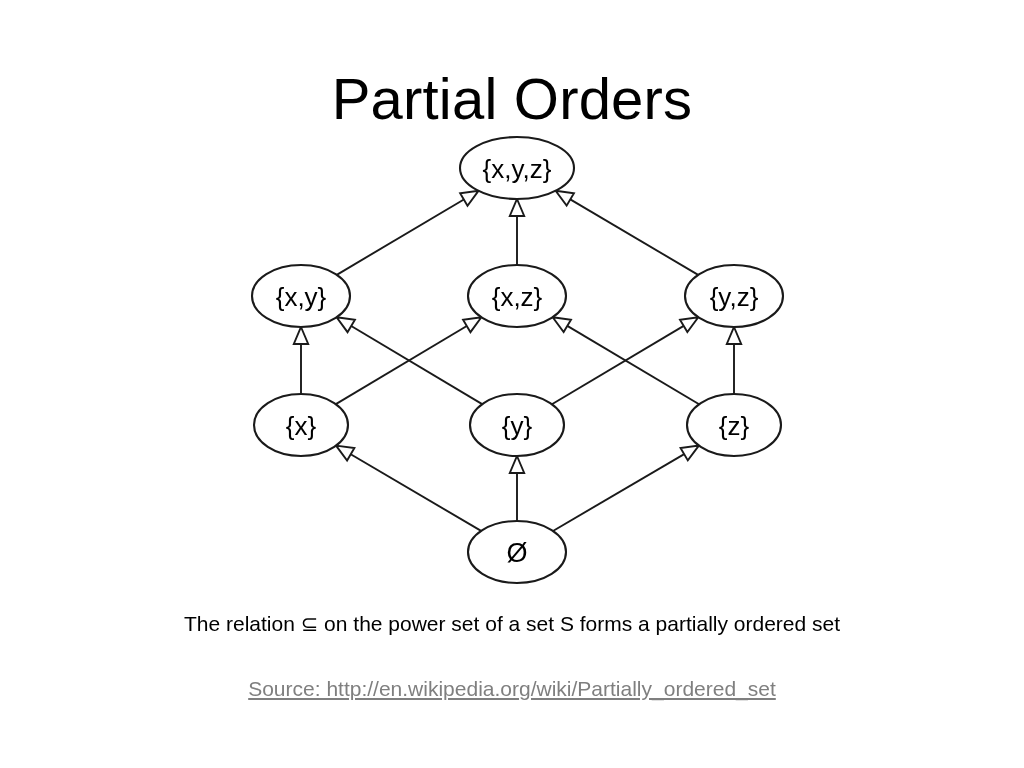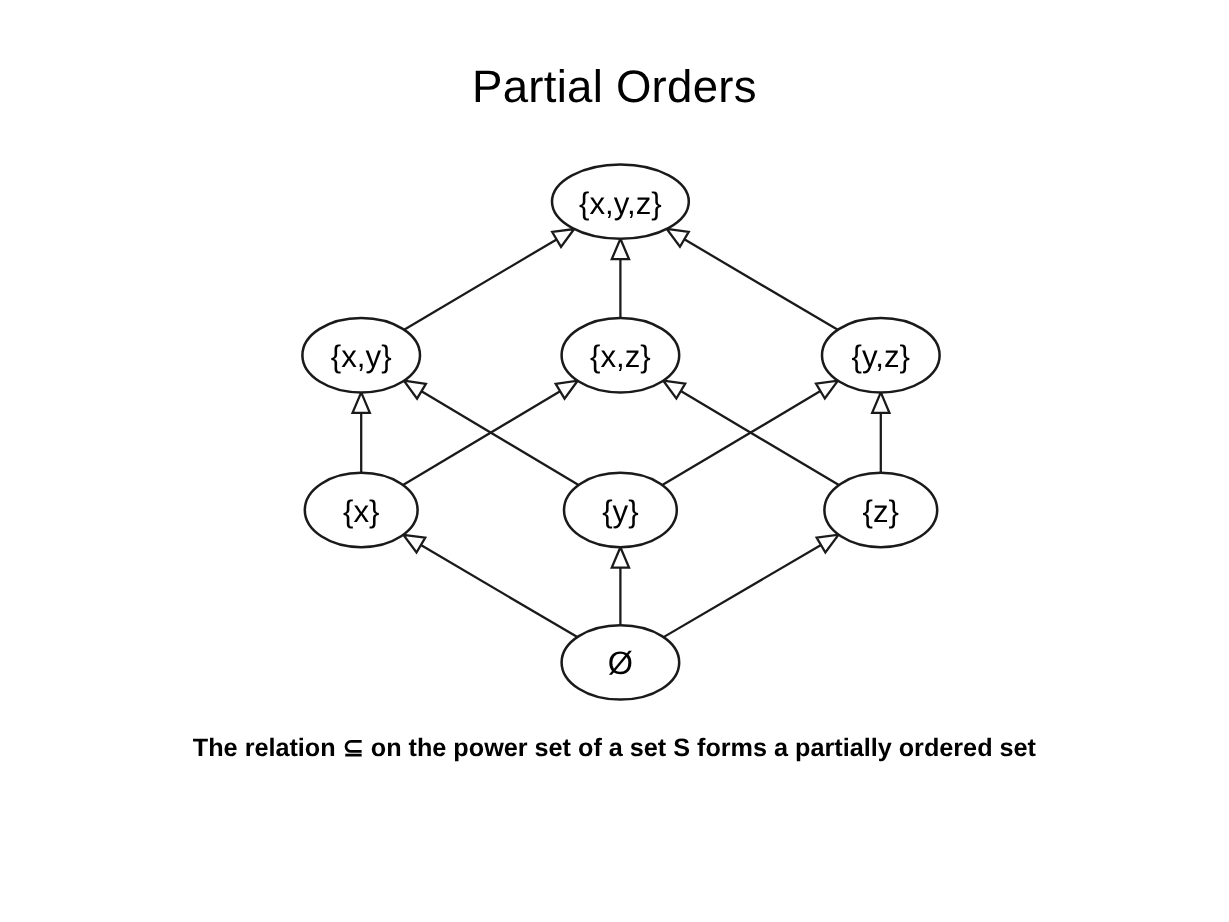--- a/index.html
+++ b/index.html
@@ -19,21 +19,21 @@
     width: 1024px;
     height: 768px;
     background: #ffffff;
   }
   #slide-title {
     position: absolute;
     left: 0;
     top: 28px;
     width: 1024px;
     text-align: center;
-    font-size: 38px;
+    font-size: 58px;
     font-weight: 400;
     line-height: 1.1;
     color: #000000;
     letter-spacing: 0.2px;
   }
   #diagram-wrap {
     position: absolute;
     left: 0;
     top: 0;
     width: 1024px;
@@ -73,21 +73,20 @@
   }
   #caption {
     position: absolute;
     left: 0;
     top: 610px;
     width: 1024px;
     text-align: center;
     font-size: 21px;
     color: #000000;
     line-height: 1.3;
-    font-weight: bold;
   }
   #source-line {
     position: absolute;
     left: 0;
     top: 675px;
     width: 1024px;
     text-align: center;
     font-size: 21px;
     line-height: 1.3;
   }
@@ -164,14 +163,17 @@
           <g>
             <ellipse cx="493" cy="552" rx="49" ry="31" class="node-ellipse"></ellipse>
             <text x="493" y="553" class="node-label empty-label">Ø</text>
           </g>
         </g>
     </svg>
   </div>
 
   <div id="caption">The relation ⊆ on the power set of a set S forms a partially ordered set</div>
 
+  <div id="source-line">
+    <span id="source-link">Source: http://en.wikipedia.org/wiki/Partially_ordered_set</span>
+  </div>
 
 </div>
 
 </body></html>

